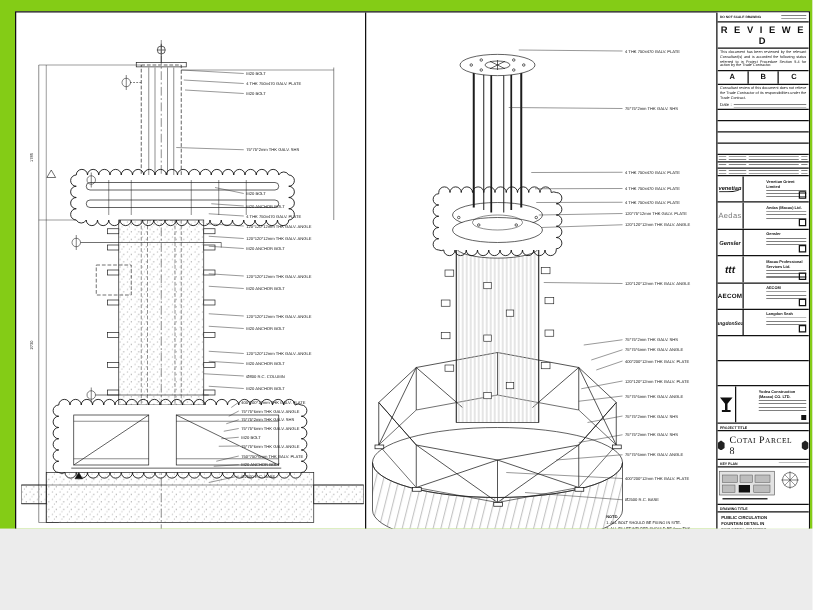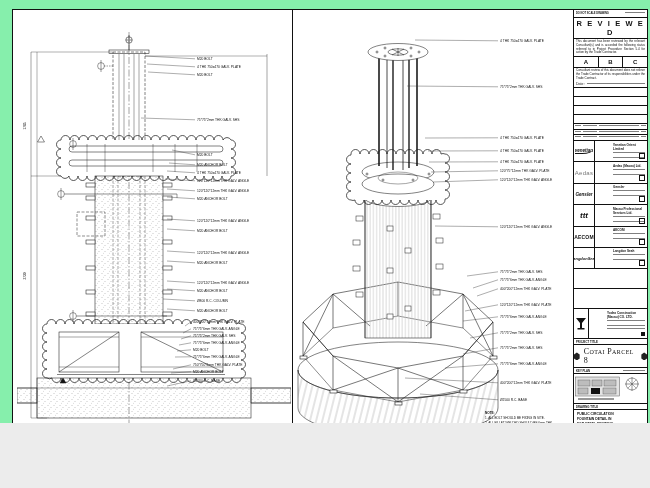--- a/index.html
+++ b/index.html
@@ -1,16 +1,16 @@
 <!DOCTYPE html>
 <html><head>
 <meta charset="utf-8">
 <style>
   html,body{margin:0;padding:0;background:#ececec;}
-  #app{position:relative;width:650px;height:423px;background:#86efac;font-family:"Liberation Sans",sans-serif;overflow:hidden;}
+  #app{position:relative;width:650px;height:423px;background:#84cc16;font-family:"Liberation Sans",sans-serif;overflow:hidden;}
   .sheet{position:absolute;left:12px;top:9px;width:634px;height:470px;background:#fff;border:1.5px solid #111;}
   .vdiv{position:absolute;top:0;width:0;border-left:1px solid #111;}
   .panel{position:absolute;}
   .dash{stroke-dasharray:3 1.5;}
   .cl{stroke-dasharray:7 2 1.5 2;stroke-width:.45;}
   .cloudln{stroke:#111;stroke-width:.7;fill:none;}
   svg text{font-family:"Liberation Sans",sans-serif;}
   
   .band{position:absolute;left:0;top:436px;width:560px;height:24px;}
   .band .rule{position:absolute;left:2px;width:552px;border-top:1.6px solid #111;}

